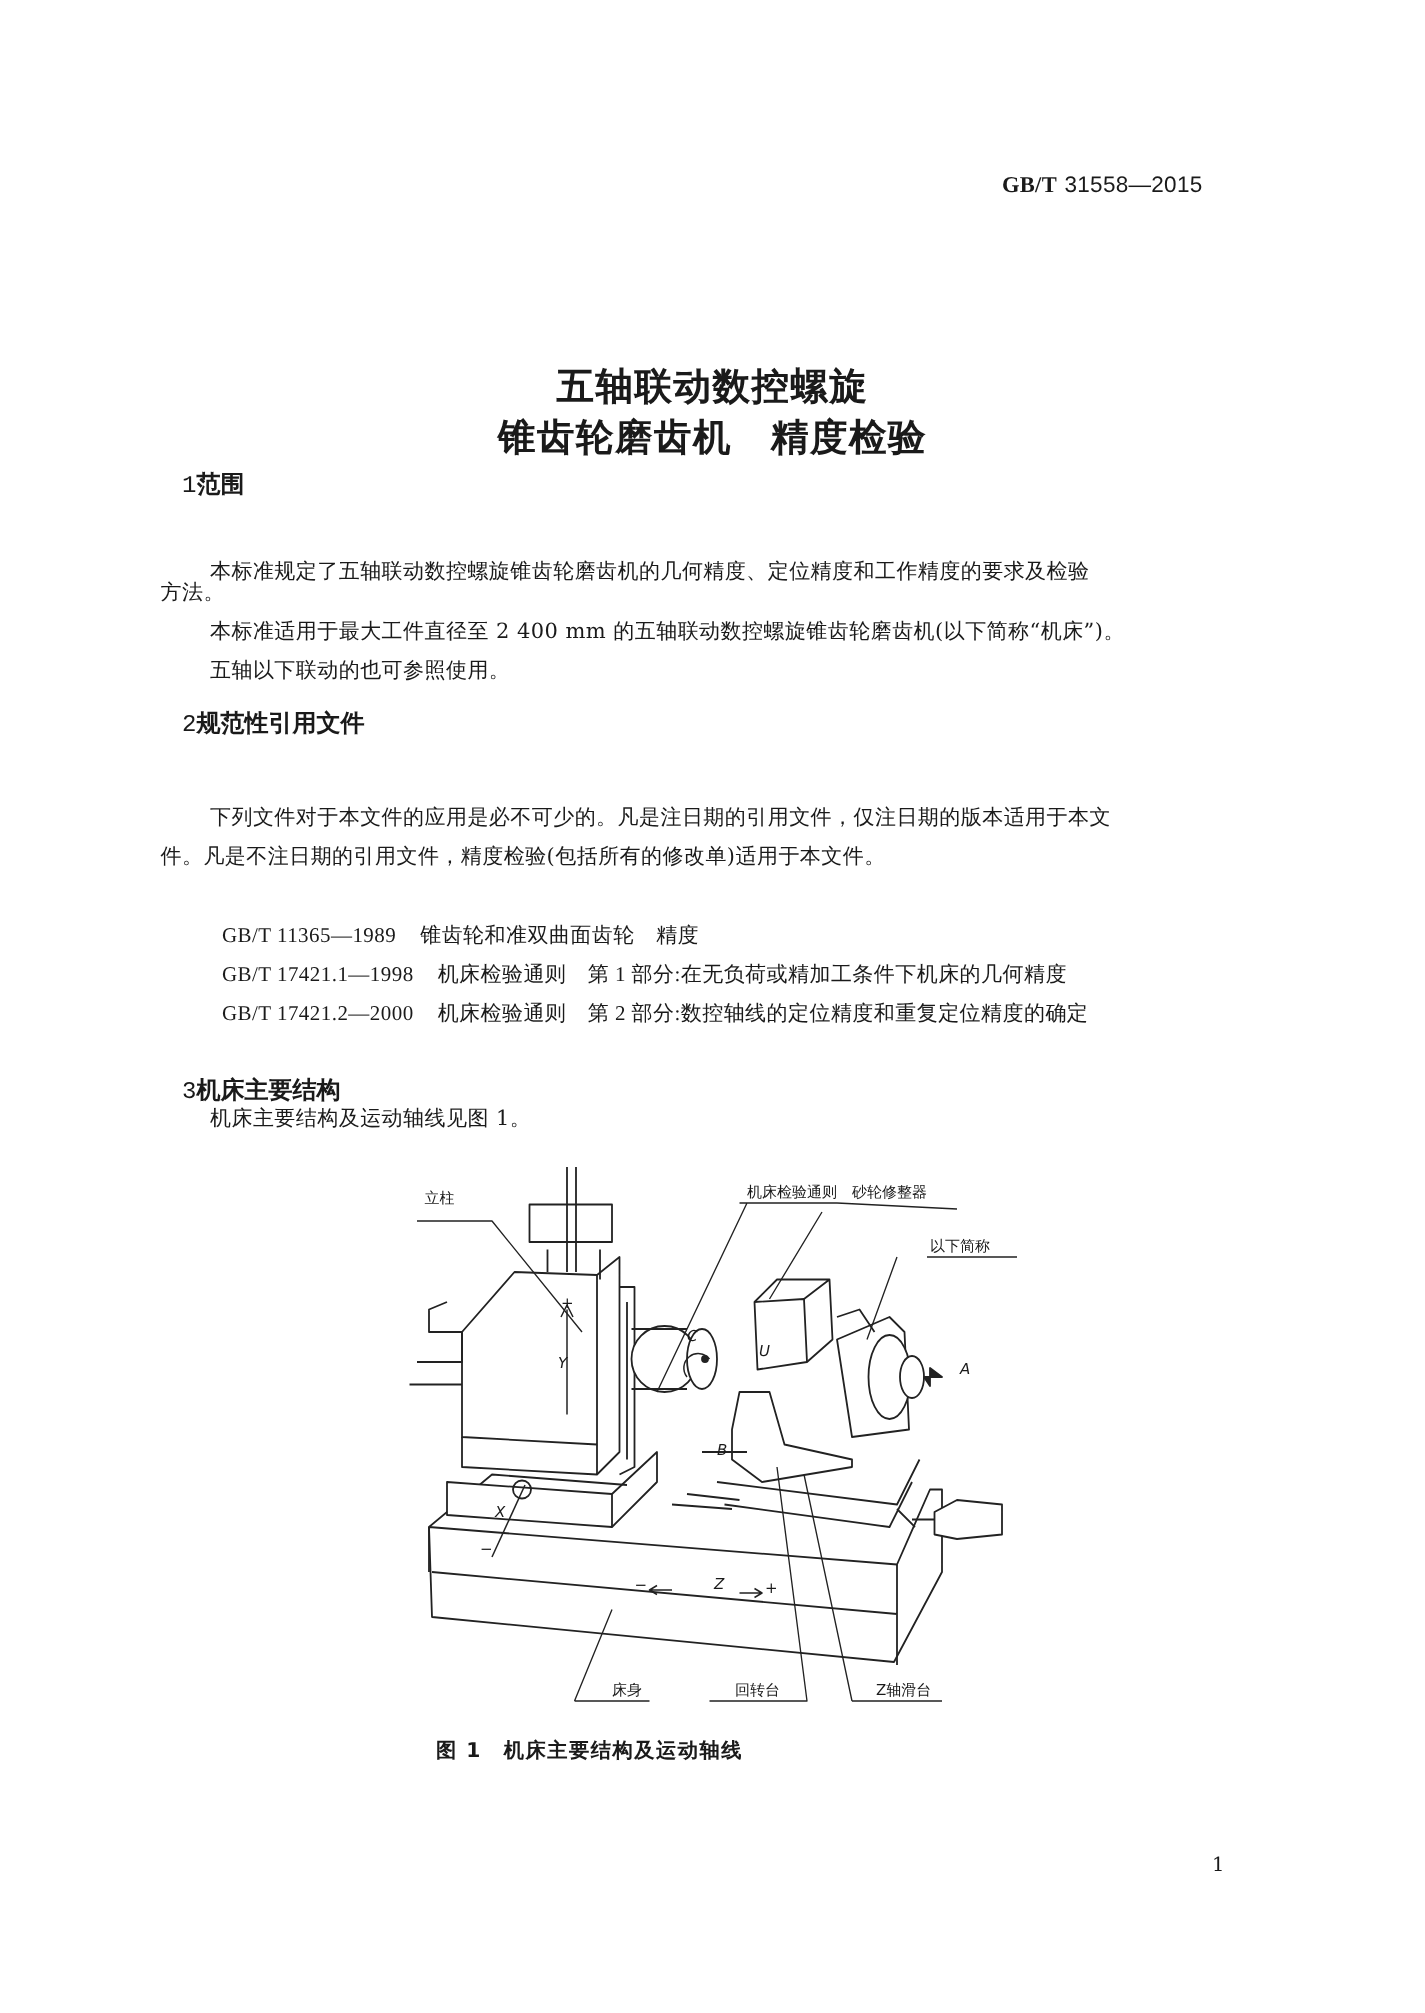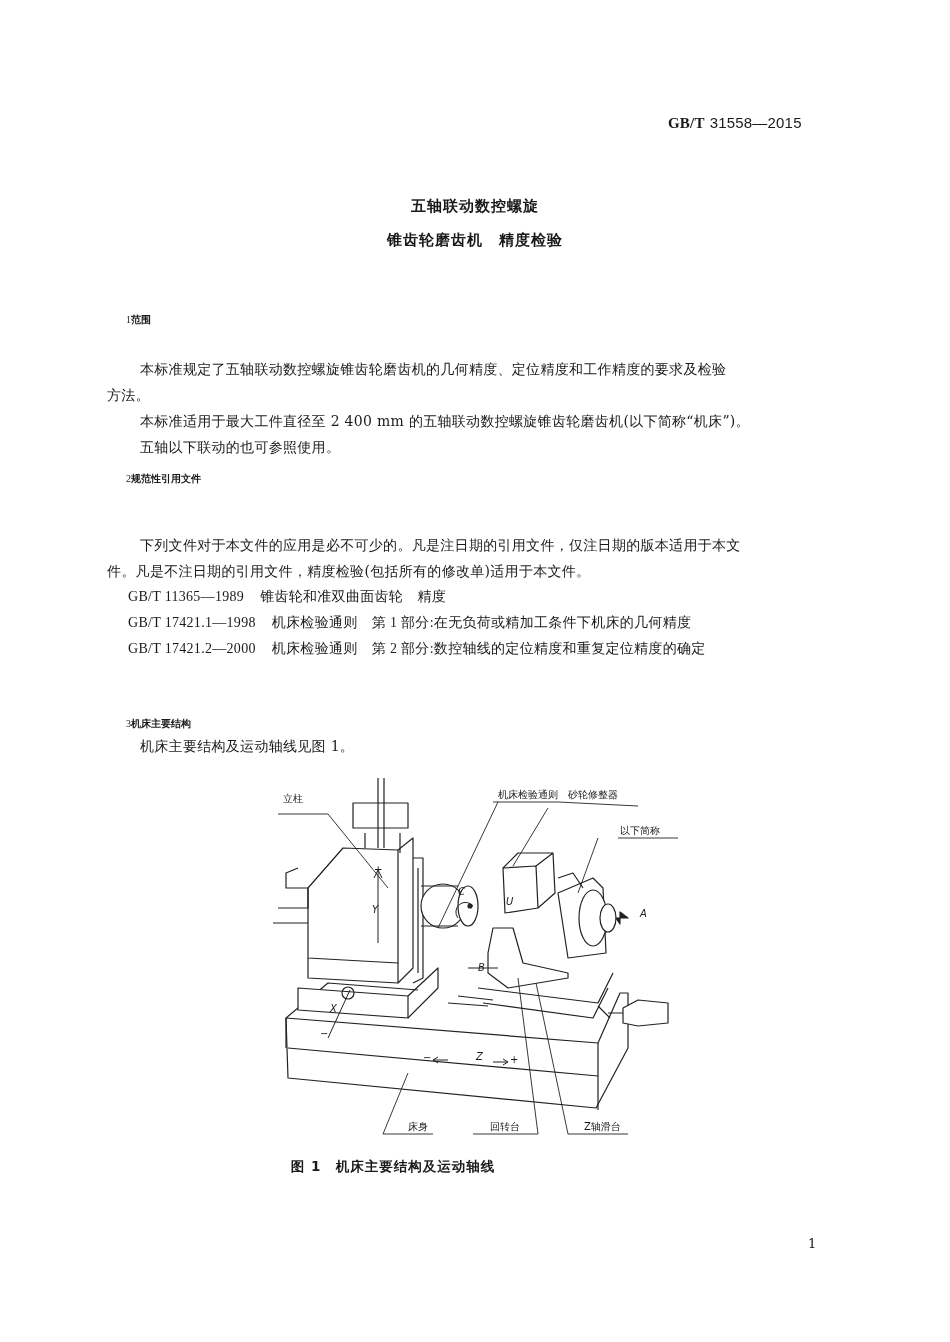--- a/index.html
+++ b/index.html
@@ -3,28 +3,28 @@
 <meta charset="utf-8">
 <style>
   html, body { margin: 0; padding: 0; background: #ffffff; }
   body { width: 950px; height: 1342px; position: relative; overflow: hidden;
          font-family: "DejaVu Serif", "Liberation Serif", serif; color: #1a1a1a; }
   .abs { position: absolute; text-align: right; }
   .std-no { left: 668px; top: 114px; font-size: 15px; letter-spacing: 0.2px; }
   .std-no .gb { font-family: "Liberation Serif", serif; font-weight: bold; }
   .std-no .num { font-family: "Liberation Sans", sans-serif; }
   .title { left: 0; width: 950px; text-align: center; font-family: "DejaVu Sans", sans-serif;
-           font-weight: bold; font-size: 15px; letter-spacing: 1px; }
+           font-weight: bold; font-size: 25px; letter-spacing: 1px; margin-top: 44px; }
   .t1 { top: 197px; }
   .t2 { top: 231px; }
-  .h { font-family: Liberation Serif, serif; font-weight: bold; font-size: 10px; left: 107px; }
+  .h { font-family: Liberation Mono, monospace; font-weight: bold; font-size: 16px; left: 107px; }
   .h .n { display: inline-block; width: 24px; font-weight: normal; }
   .p { font-size: 14px; line-height: 26px; letter-spacing: 0.3px; }
   .indent { left: 140px; }
-  .ref { left: 128px; font-size: 14px; font-family: "Liberation Serif", "DejaVu Serif", serif; }
+  .ref { left: 148px; font-size: 14px; font-family: "Liberation Serif", "DejaVu Serif", serif; margin-top: 28px; }
   .ref span { margin-right: 16px; }
   .figure { left: 268px; top: 778px; width: 420px; height: 360px; }
   .lbl { font-family: "DejaVu Sans", sans-serif; font-size: 10px; position: absolute; }
   .caption { left: 0; width: 786px; text-align: center; top: 1158px; font-family: "DejaVu Sans", sans-serif;
              font-weight: bold; font-size: 13.5px; letter-spacing: 1px; }
   .pageno { left: 808px; top: 1236px; font-size: 13px; }
 </style>
 </head>
 <body>
 
@@ -32,21 +32,21 @@
   <span class="gb">GB/T</span>
   <span class="num">31558—2015</span>
 </div>
 
 <div class="abs title t1">五轴联动数控螺旋</div>
 <div class="abs title t2">锥齿轮磨齿机　精度检验</div>
 
 <div class="abs h" style="top:313px">
   <span class="n">1</span><span>范围</span>
 </div>
-<div class="abs p indent" style="top:356px">本标准规定了五轴联动数控螺旋锥齿轮磨齿机的几何精度、定位精度和工作精度的要求及检验</div>
+<div class="abs p indent" style="top:368px">本标准规定了五轴联动数控螺旋锥齿轮磨齿机的几何精度、定位精度和工作精度的要求及检验</div>
 <div class="abs p" style="top:382px;left:107px">方法。</div>
 <div class="abs p indent" style="top:408px">本标准适用于最大工件直径至 2 400 mm 的五轴联动数控螺旋锥齿轮磨齿机(以下简称“机床”)。</div>
 <div class="abs p indent" style="top:434px">五轴以下联动的也可参照使用。</div>
 
 <div class="abs h" style="top:472px">
   <span class="n">2</span><span>规范性引用文件</span>
 </div>
 <div class="abs p indent" style="top:532px">下列文件对于本文件的应用是必不可少的。凡是注日期的引用文件，仅注日期的版本适用于本文</div>
 <div class="abs p" style="top:558px;left:107px">件。凡是不注日期的引用文件，精度检验(包括所有的修改单)适用于本文件。</div>
 

